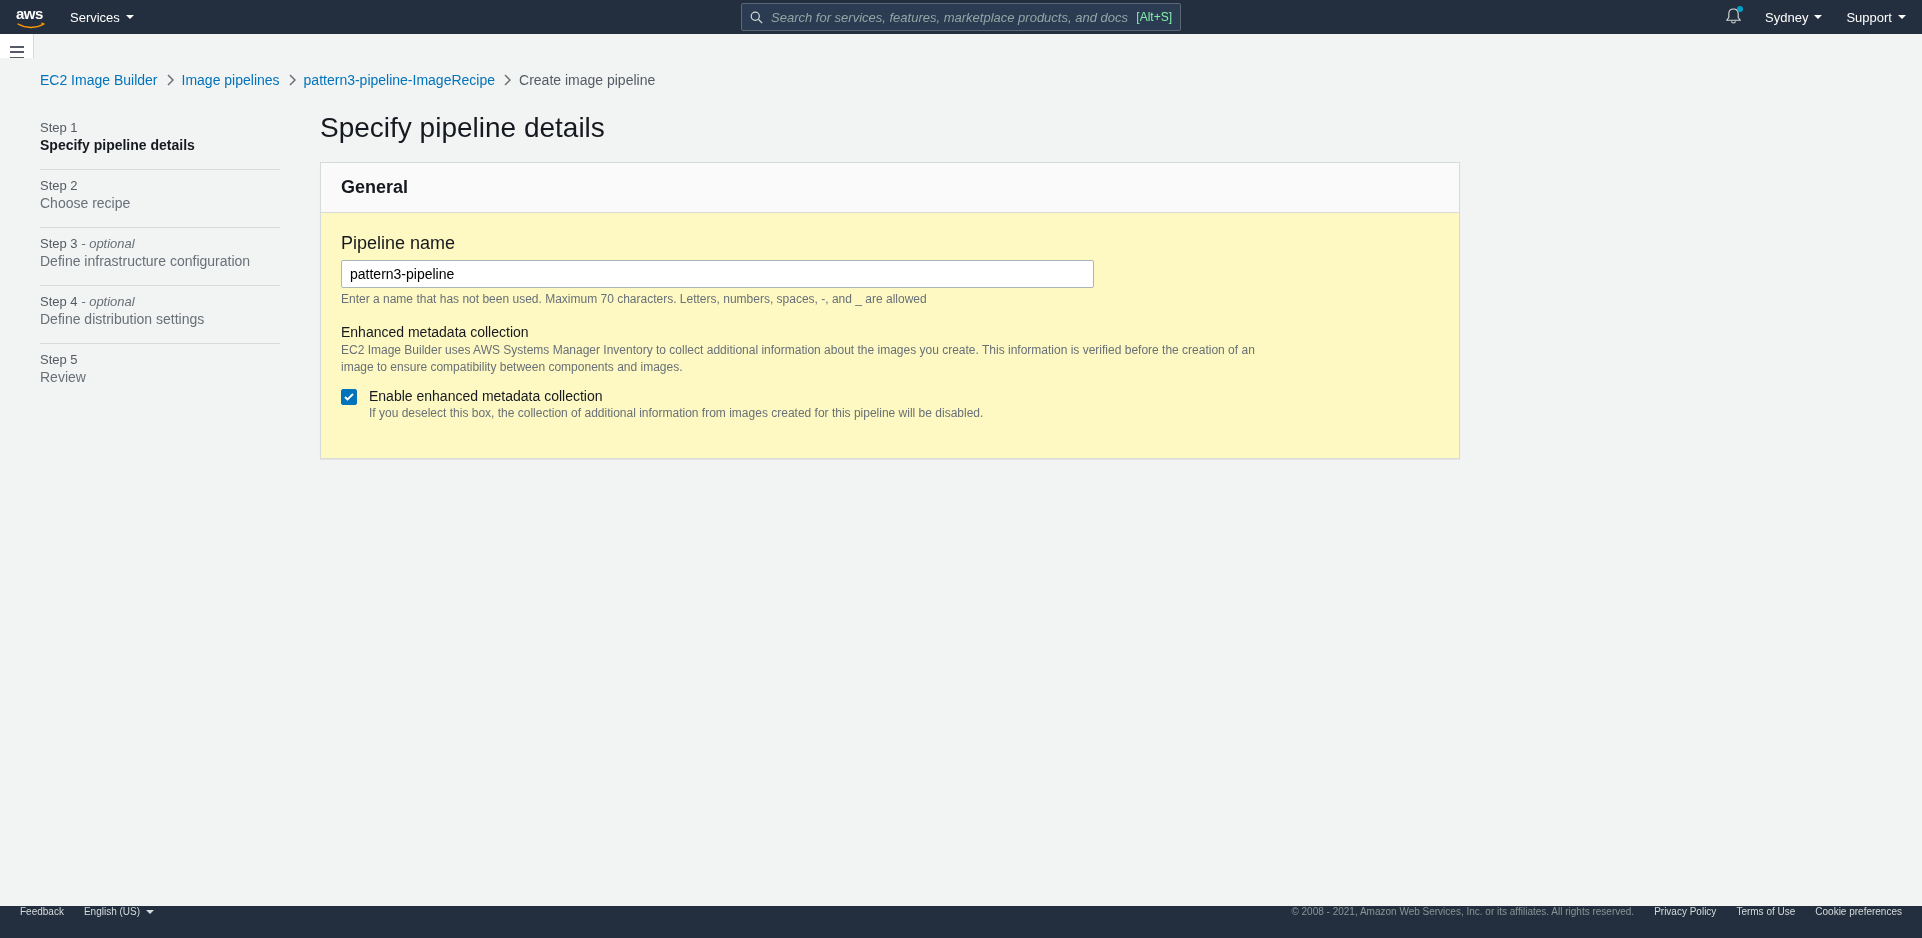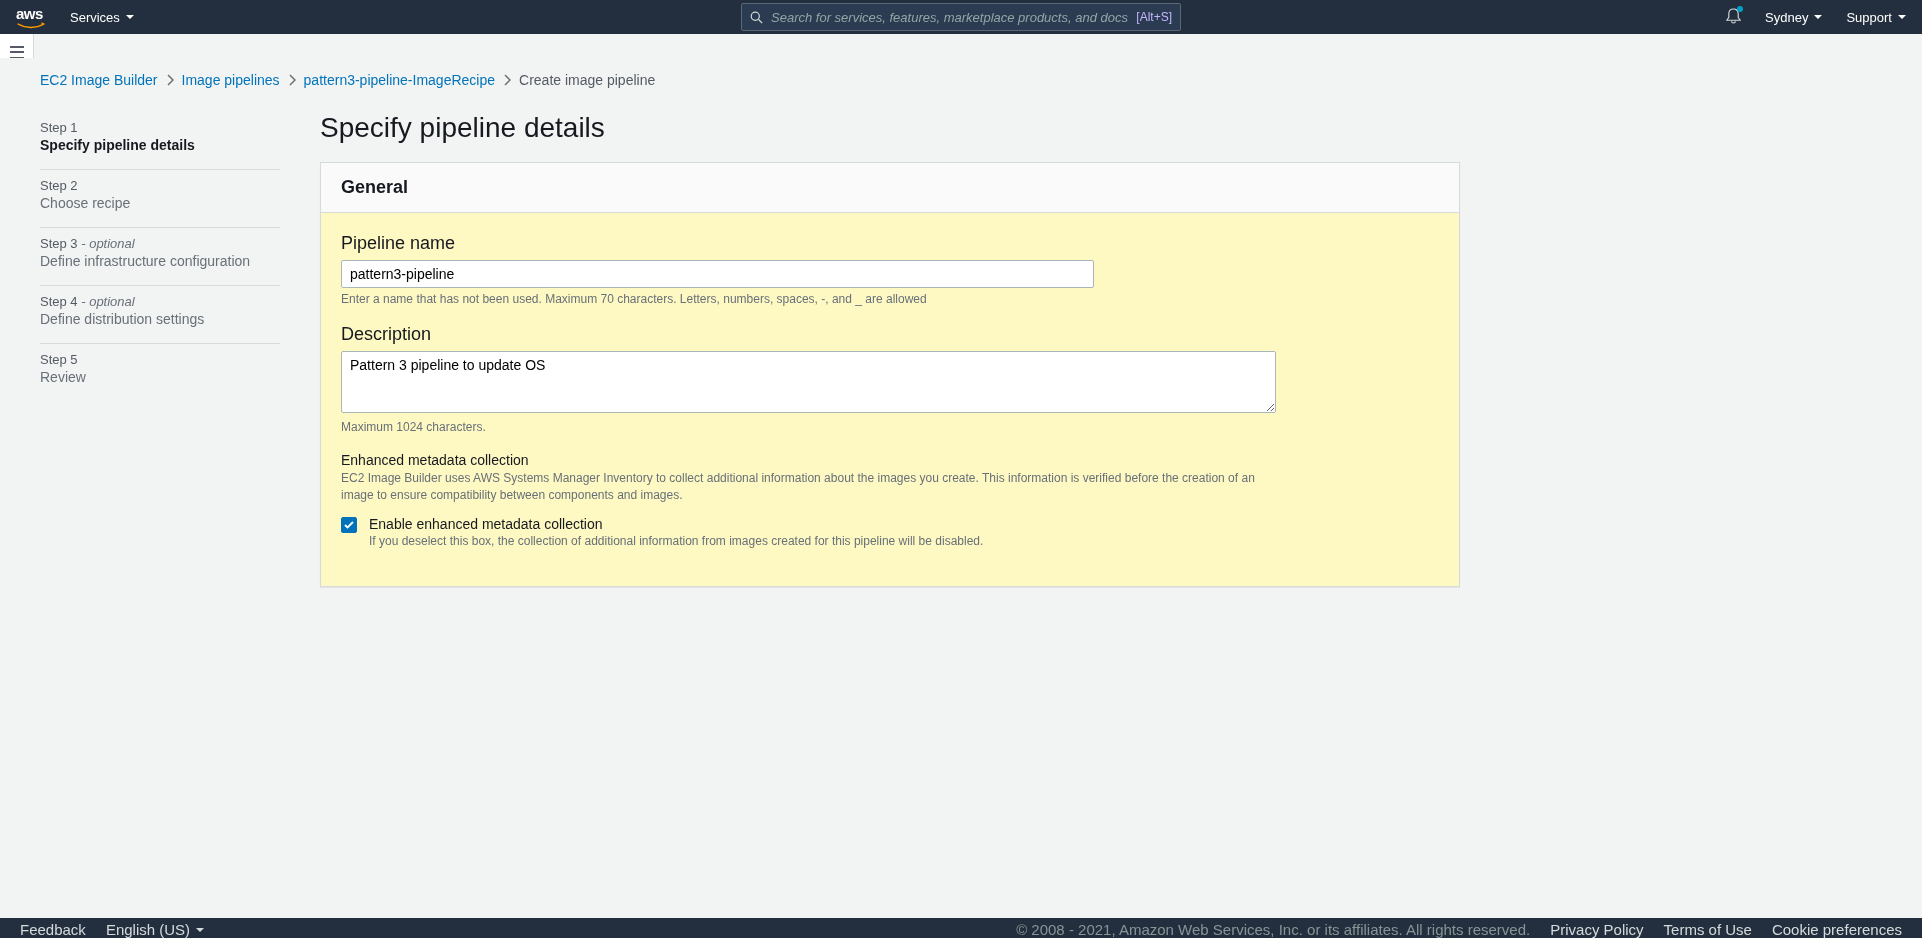--- a/index.html
+++ b/index.html
@@ -8,21 +8,21 @@
 .aws-logo { display: flex; align-items: baseline; margin-right: 24px; }
 .aws-logo-text { font-weight: bold; font-size: 15px; letter-spacing: -0.5px; }
 .aws-swoosh { display: block; width: 30px; height: 8px; }
 .nav-services { display: flex; align-items: center; cursor: pointer; font-size: 13px; gap: 6px; }
 .caret-down { width: 0; height: 0; border-left: 4px solid transparent; border-right: 4px solid transparent; border-top: 4px solid #fff; display: inline-block; }
 .search-wrap { position: absolute; left: 50%; transform: translateX(-50%); width: 440px; }
 .search-box { background: #2a3b52; border: 1px solid #5a6876; border-radius: 2px; height: 28px; display: flex; align-items: center; padding: 0 8px; }
 .search-icon { color: #d5dbdb; }
 .search-input { background: transparent; border: none; color: #fff; flex: 1; padding: 0 8px; font-size: 13px; outline: none; font-style: italic; }
 .search-input::placeholder { color: #95a5a6; font-style: italic; }
-.search-shortcut { color: #c4b5fd; font-size: 12px; }
+.search-shortcut { color: #86efac; font-size: 12px; }
 .nav-right { margin-left: auto; display: flex; align-items: center; gap: 24px; }
 .nav-bell { position: relative; cursor: pointer; }
 .bell-dot { width: 6px; height: 6px; background: #00a1c9; border-radius: 50%; position: absolute; top: -2px; right: -2px; }
 .nav-item { display: flex; align-items: center; gap: 6px; font-size: 13px; cursor: pointer; }
 .page-wrap { height: calc(100vh - 34px - 32px); display: flex; position: relative; flex-direction: column; }
 .side-toggle { width: 34px; background: #fff; border-right: 1px solid #d5dbdb; display: flex; align-items: flex-start; justify-content: center; padding-top: 12px; cursor: pointer; }
 .hamburger { width: 14px; height: 12px; display: flex; flex-direction: column; justify-content: space-between; }
 .hamburger span { height: 1.5px; background: #545b64; }
 .main-scroll { flex: 1; overflow-y: scroll; background: #f2f3f3; position: relative; }
 .info-btn { position: absolute; top: 50px; right: 8px; width: 18px; height: 18px; border: 1.5px solid #545b64; border-radius: 50%; display: flex; align-items: center; justify-content: center; font-size: 11px; font-style: italic; font-weight: bold; color: #545b64; cursor: pointer; font-family: Georgia, serif; }
@@ -49,21 +49,21 @@
 .text-input { width: 753px; max-width: 100%; padding: 5px 8px; font-size: 14px; border: 1px solid #aab7b8; border-radius: 2px; font-family: inherit; }
 .text-area { width: 935px; max-width: 100%; padding: 5px 8px; font-size: 14px; border: 1px solid #aab7b8; border-radius: 2px; resize: both; height: 62px; font-family: inherit; }
 .hint { font-size: 12px; color: #687078; margin-top: 4px; }
 .section-label { font-size: 14px; font-weight: 400; color: #16191f; margin-bottom: 2px; }
 .section-desc { font-size: 12px; color: #687078; margin-bottom: 12px; max-width: 935px; line-height: 1.4; }
 .checkbox-row { display: flex; align-items: flex-start; gap: 12px; }
 .checkbox-ctrl { width: 16px; height: 16px; background: #0073bb; border: 1px solid #0073bb; border-radius: 2px; display: flex; align-items: center; justify-content: center; flex-shrink: 0; margin-top: 1px; cursor: pointer; }
 .checkbox-ctrl svg { stroke: #fff; }
 .checkbox-label { font-size: 14px; }
 .checkbox-sub { font-size: 12px; color: #687078; margin-top: 2px; }
-.footer { position: fixed; bottom: 0; left: 0; right: 0; height: 20px; background: #232f3e; color: #d5dbdb; display: flex; align-items: flex-end; padding: 0 20px; font-size: 15px; gap: 20px; }
+.footer { position: fixed; bottom: 0; left: 0; right: 0; height: 32px; background: #232f3e; color: #d5dbdb; display: flex; align-items: flex-start; padding: 0 20px; font-size: 10px; gap: 20px; }
 .footer-left { display: flex; align-items: center; gap: 20px; }
 .footer-lang { display: flex; align-items: center; gap: 6px; cursor: pointer; }
 .footer-right { margin-left: auto; display: flex; align-items: center; gap: 20px; }
 .footer a { color: #d5dbdb; text-decoration: none; cursor: pointer; }
 .copyright { color: #879596; }
 ::-webkit-scrollbar { width: 16px; }
 ::-webkit-scrollbar-track { background: #f1f1f1; }
 ::-webkit-scrollbar-thumb { background: #c1c1c1; border: 3px solid #f1f1f1; border-radius: 8px; }
 </style>
 </head>
@@ -170,25 +170,20 @@
             <h2>General</h2>
           </div>
           <div class="panel-body">
 
             <div class="form-group">
               <label class="form-label">Pipeline name</label>
               <input class="text-input" type="text" value="pattern3-pipeline" style="">
               <div class="hint">Enter a name that has not been used. Maximum 70 characters. Letters, numbers, spaces, -, and _ are allowed</div>
             </div>
 
-            <div class="form-group">
-              <label class="form-label">Description</label>
-              <textarea class="text-area" style="">Pattern 3 pipeline to update OS</textarea>
-              <div class="hint">Maximum 1024 characters.</div>
-            </div>
 
             <div class="form-group">
               <div class="section-label">Enhanced metadata collection</div>
               <div class="section-desc">EC2 Image Builder uses AWS Systems Manager Inventory to collect additional information about the images you create. This information is verified before the creation of an image to ensure compatibility between components and images.</div>
               <div class="checkbox-row">
                 <div class="checkbox-ctrl">
                   <svg width="10" height="8" viewBox="0 0 10 8">
                       <path d="M1 4 L3.5 6.5 L9 1" stroke-width="1.8" fill="none"></path>
                     </svg>
                 </div>

